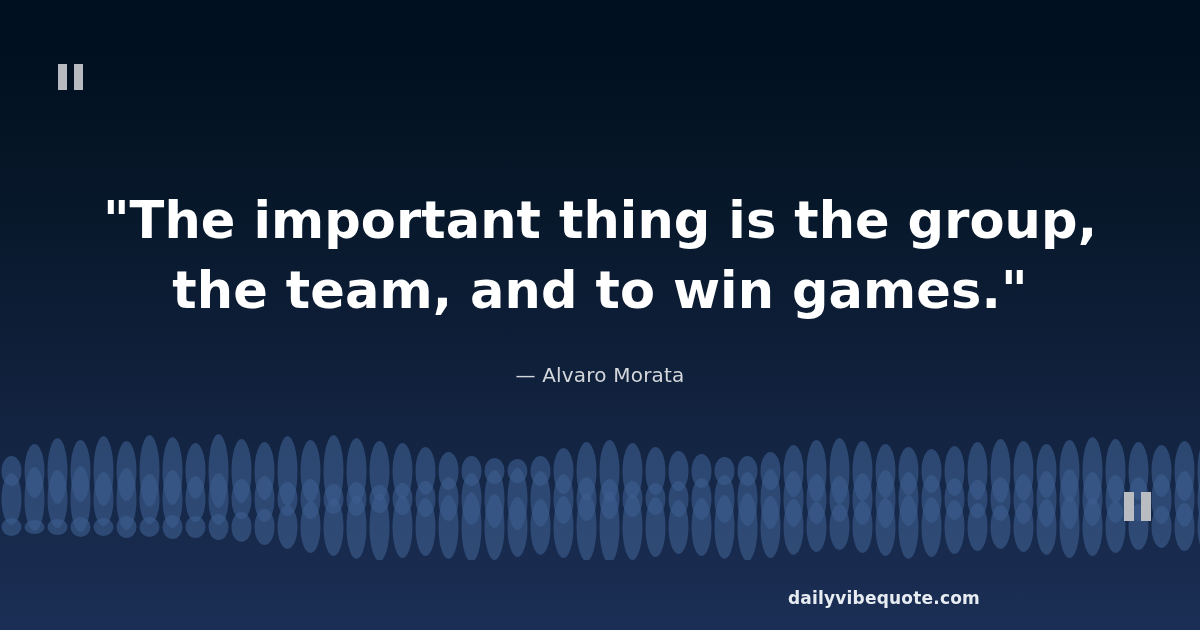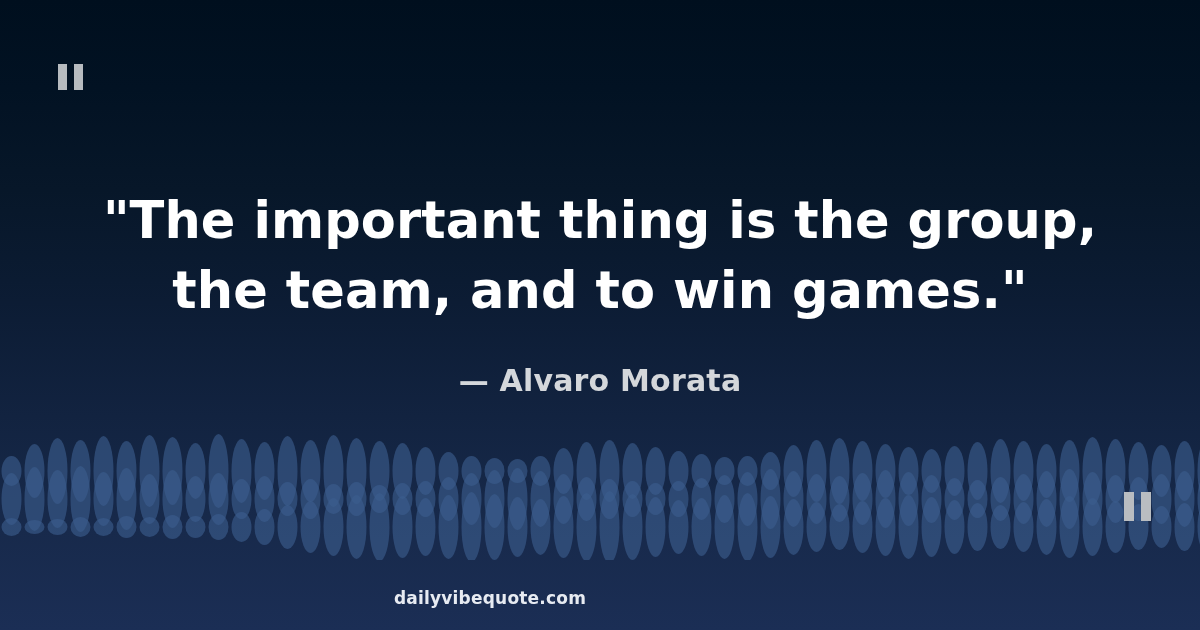--- a/index.html
+++ b/index.html
@@ -82,32 +82,32 @@
   }
 
   
   #author {
     position: absolute;
     left: 60px;
     top: 363px;
     width: 1080px;
     text-align: center;
     color: #d4d7db;
-    font-size: 30px;
-    font-weight: 700;
+    font-size: 20px;
+    font-weight: 400;
     letter-spacing: 0.2px;
   }
 
   
   #footer {
     position: absolute;
     left: 0;
     top: 588px;
     width: 980px;
-    text-align: center;
+    text-align: right;
     color: #e7ebf2;
     font-size: 17px;
     font-weight: 700;
     letter-spacing: 0.2px;
   }
 </style>
 </head>
 <body>
 
 <div id="card">

